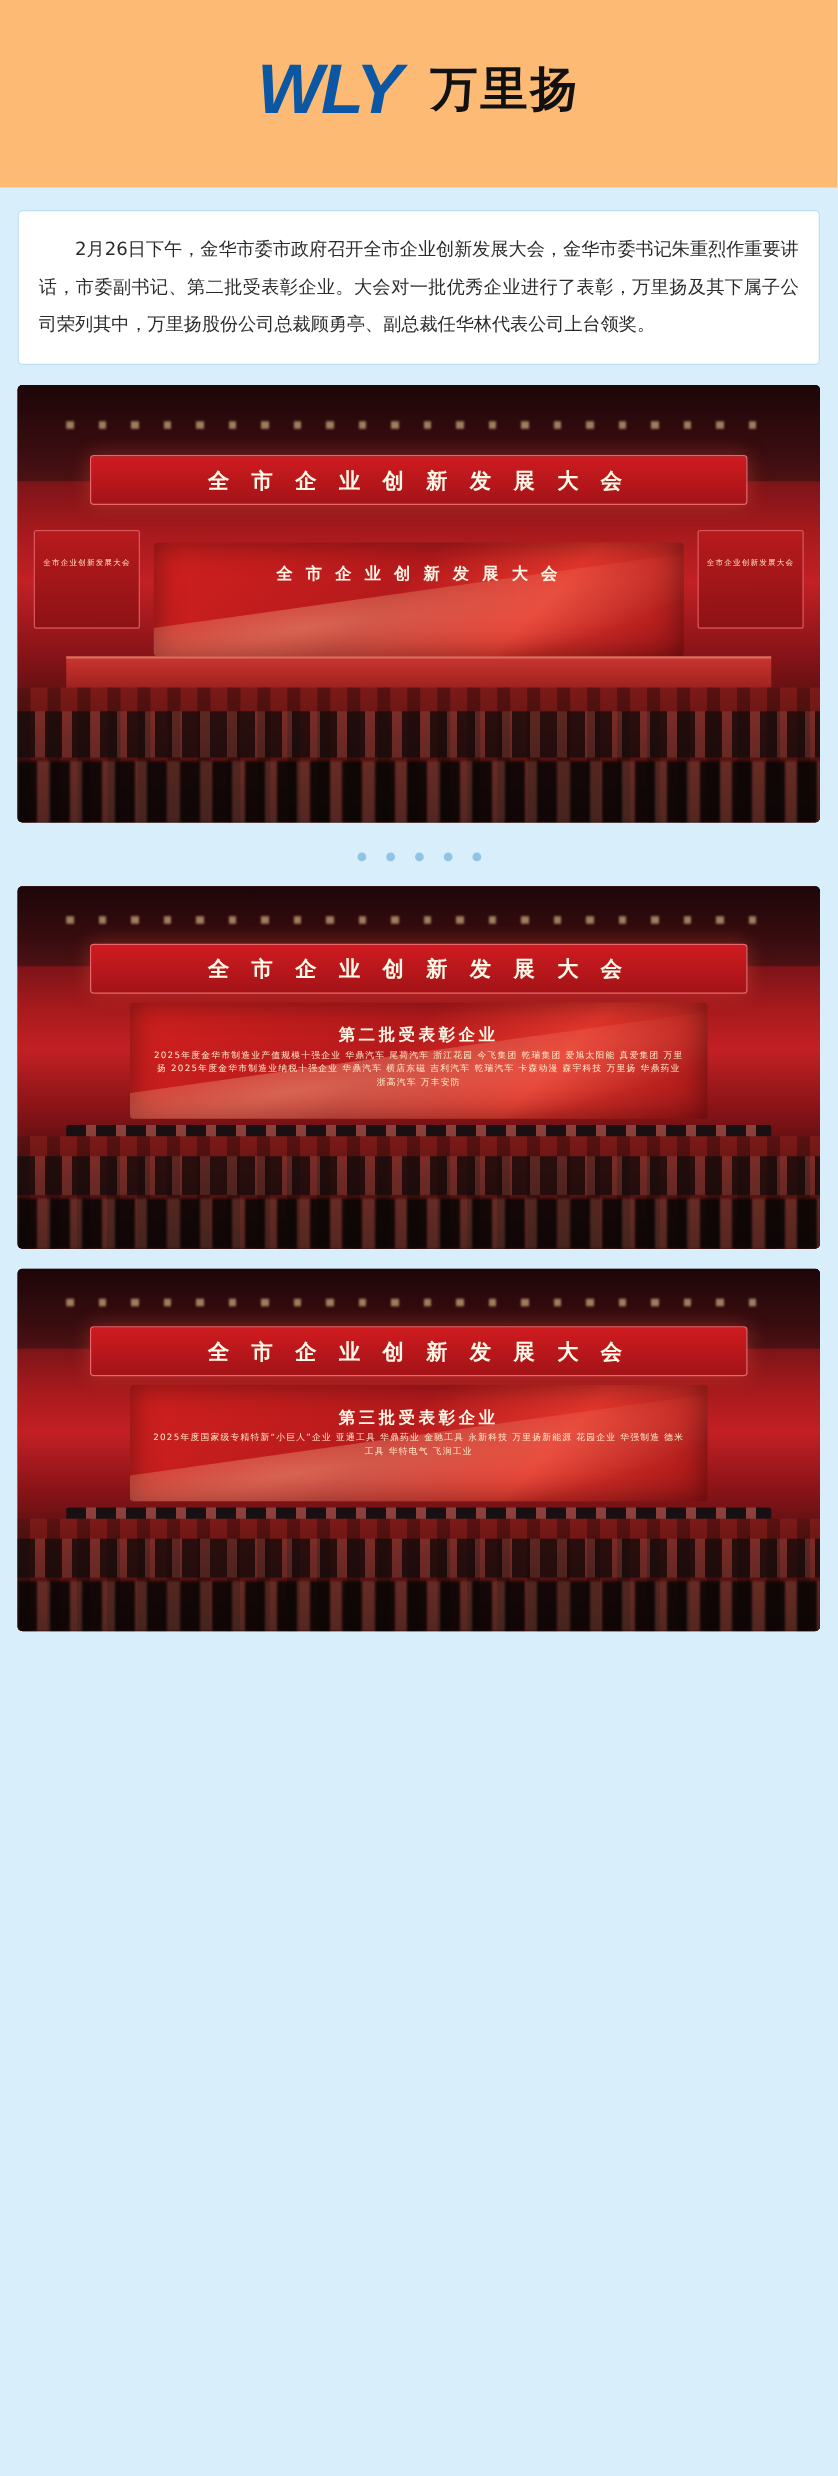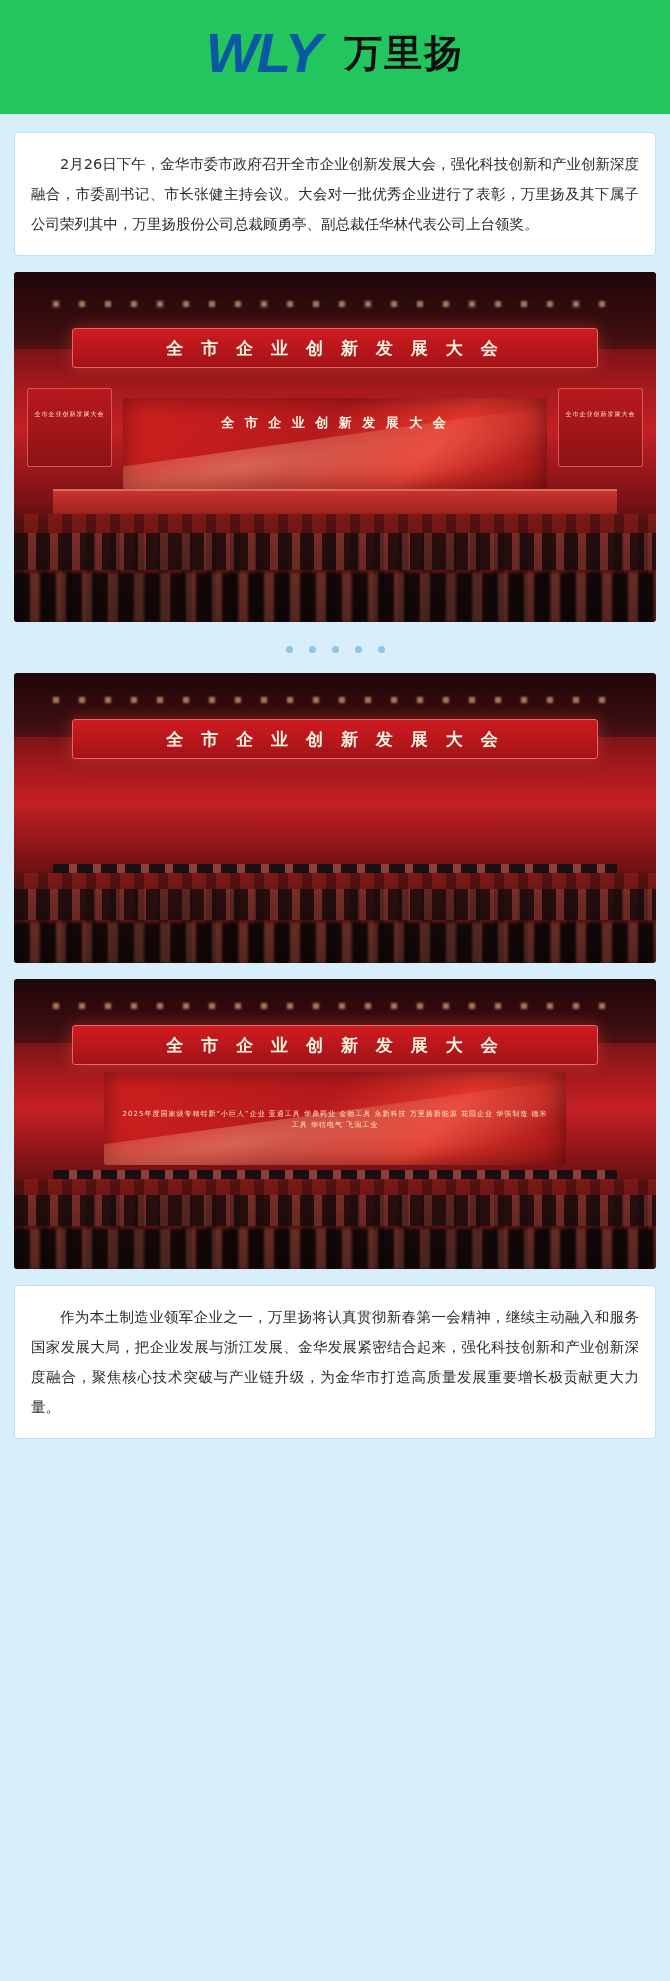--- a/index.html
+++ b/index.html
@@ -13,22 +13,22 @@
   }
   .page {
     width: 670px;
     min-height: 1981px;
     background: #d9eefb;
     box-sizing: border-box;
     position: relative;
   }
   
   .header {
-    background: #22c55e;
-    height: 114px;
+    background: #fdba74;
+    height: 150px;
     display: flex;
     align-items: center;
     justify-content: center;
     box-sizing: border-box;
   }
   .logo-wrap {
     display: flex;
     align-items: center;
     gap: 14px;
     transform: translateY(-4px);
@@ -261,21 +261,21 @@
   <div class="header">
     <div class="logo-wrap">
       <span class="logo-mark">WLY</span>
       <span class="logo-cn">万里扬</span>
     </div>
   </div>
 
   <div class="content">
 
     <div class="card">
-      <p>2月26日下午，金华市委市政府召开全市企业创新发展大会，强化科技创新和产业创新深度融合，市委副书记、市长张健主持会议。大会对一批优秀企业进行了表彰，万里扬及其下属子公司荣列其中，万里扬股份公司总裁顾勇亭、副总裁任华林代表公司上台领奖。</p>
+      <p>2月26日下午，金华市委市政府召开全市企业创新发展大会，金华市委书记朱重烈作重要讲话，市委副书记、第二批受表彰企业。大会对一批优秀企业进行了表彰，万里扬及其下属子公司荣列其中，万里扬股份公司总裁顾勇亭、副总裁任华林代表公司上台领奖。</p>
     </div>
 
     <div class="photo photo-1">
       <div class="scene"></div>
       <div class="ceiling"></div>
       <div class="banner">
         <span>全 市 企 业 创 新 发 展 大 会</span>
       </div>
       <div class="side-panel left">
         <span>全市企业创新发展大会</span>
@@ -299,38 +299,44 @@
       <i></i>
     </div>
 
 
     <div class="photo photo-2">
       <div class="scene"></div>
       <div class="ceiling"></div>
       <div class="banner">
         <span>全 市 企 业 创 新 发 展 大 会</span>
       </div>
+      <div class="stage-screen" style="left:14%;right:14%;top:32%;height:32%;">
+        <div class="swoosh"></div>
+        <div class="screen-title">第二批受表彰企业</div>
+        <div class="screen-sub">2025年度金华市制造业产值规模十强企业
+华鼎汽车 尾荷汽车 浙江花园 今飞集团 乾瑞集团 爱旭太阳能 真爱集团 万里扬
+2025年度金华市制造业纳税十强企业
+华鼎汽车 横店东磁 吉利汽车 乾瑞汽车 卡森动漫 森宇科技 万里扬 华鼎药业 浙高汽车 万丰安防</div>
+      </div>
       <div class="award-line"></div>
       <div class="audience"></div>
     </div>
 
     <div class="photo photo-3">
       <div class="scene"></div>
       <div class="ceiling"></div>
       <div class="banner">
         <span>全 市 企 业 创 新 发 展 大 会</span>
       </div>
       <div class="stage-screen" style="left:14%;right:14%;top:32%;height:32%;">
         <div class="swoosh"></div>
+        <div class="screen-title">第三批受表彰企业</div>
         <div class="screen-sub">2025年度国家级专精特新“小巨人”企业
 亚通工具 华鼎药业 金驰工具 永新科技 万里扬新能源 花园企业
 华强制造 德米工具 华特电气 飞润工业</div>
       </div>
       <div class="award-line"></div>
       <div class="audience"></div>
     </div>
 
-    <div class="card">
-      <p>作为本土制造业领军企业之一，万里扬将认真贯彻新春第一会精神，继续主动融入和服务国家发展大局，把企业发展与浙江发展、金华发展紧密结合起来，强化科技创新和产业创新深度融合，聚焦核心技术突破与产业链升级，为金华市打造高质量发展重要增长极贡献更大力量。</p>
-    </div>
 
   </div>
 </div>
 
 </body></html>

